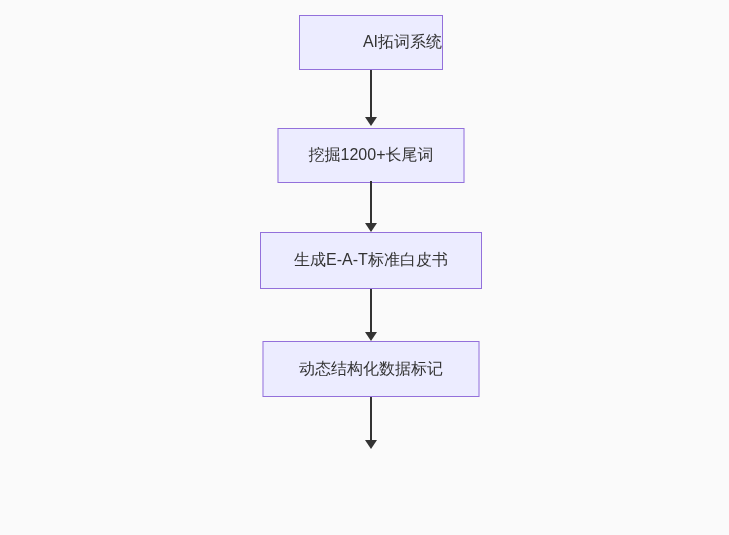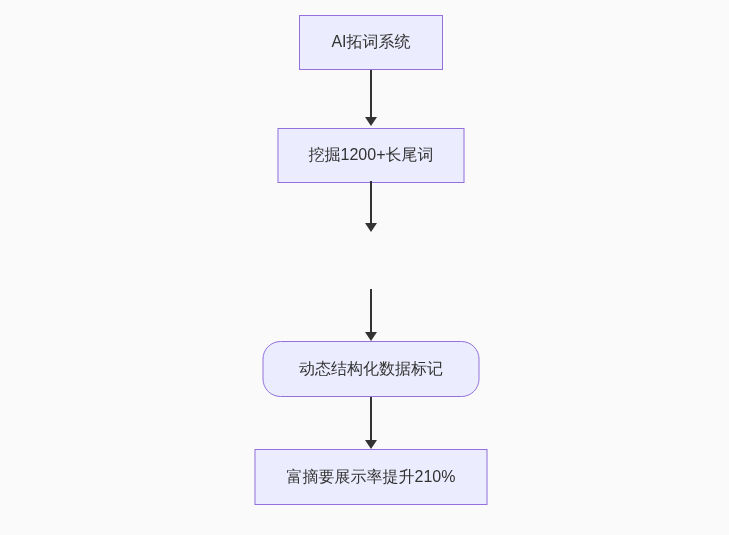--- a/index.html
+++ b/index.html
@@ -24,24 +24,24 @@
     align-items: center;
     justify-content: center;
     box-sizing: border-box;
     background: var(--fill, #ECECFF);
     border: 1px solid var(--border, #9370DB);
     color: var(--text, #333333);
     font-size: 16px;
     text-align: center;
     white-space: nowrap;
   }
-  .node-1 { top: 15px;  width: 144px; height: 55px; }
+  .node-1 { top: 15px;  width: 144px; height: 55px; justify-content: flex-end; }
   .node-2 { top: 128px; width: 187px; height: 55px; }
   .node-3 { top: 232px; width: 222px; height: 57px; }
-  .node-4 { top: 341px; width: 217px; height: 56px; border-radius: 18px; }
+  .node-4 { top: 341px; width: 217px; height: 56px; }
   .node-5 { top: 449px; width: 233px; height: 56px; }
 
   .edge {
     position: absolute;
     left: 371px;
     transform: translateX(-50%);
     display: flex;
     flex-direction: column;
     align-items: center;
   }
@@ -78,32 +78,32 @@
 
   <div class="node node-2">
     <span>挖掘1200+长尾词</span>
   </div>
 
   <div class="edge edge-2">
     <span class="line"></span>
     <span class="head"></span>
   </div>
 
+  <div class="node node-3">
+    <span>生成E-A-T标准白皮书</span>
+  </div>
 
   <div class="edge edge-3">
     <span class="line"></span>
     <span class="head"></span>
   </div>
 
   <div class="node node-4">
     <span>动态结构化数据标记</span>
   </div>
 
   <div class="edge edge-4">
     <span class="line"></span>
     <span class="head"></span>
   </div>
 
-  <div class="node node-5">
-    <span>富摘要展示率提升210%</span>
-  </div>
 
 </div>
 
 </body></html>

